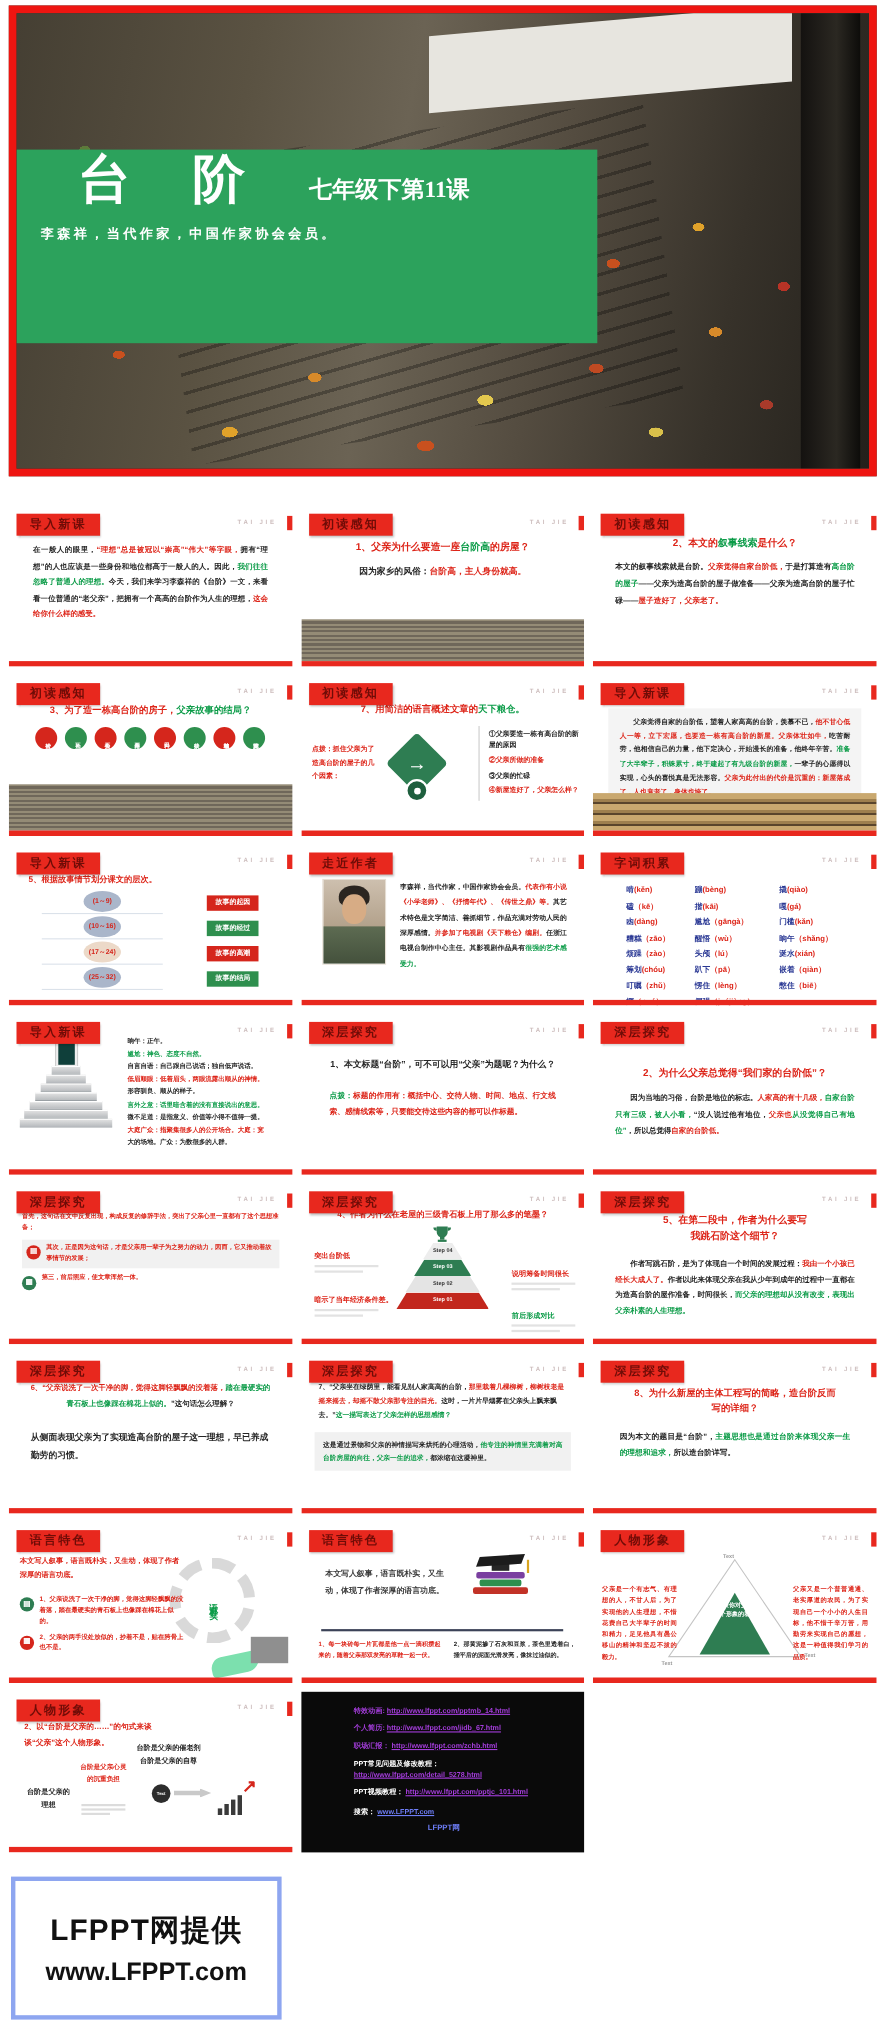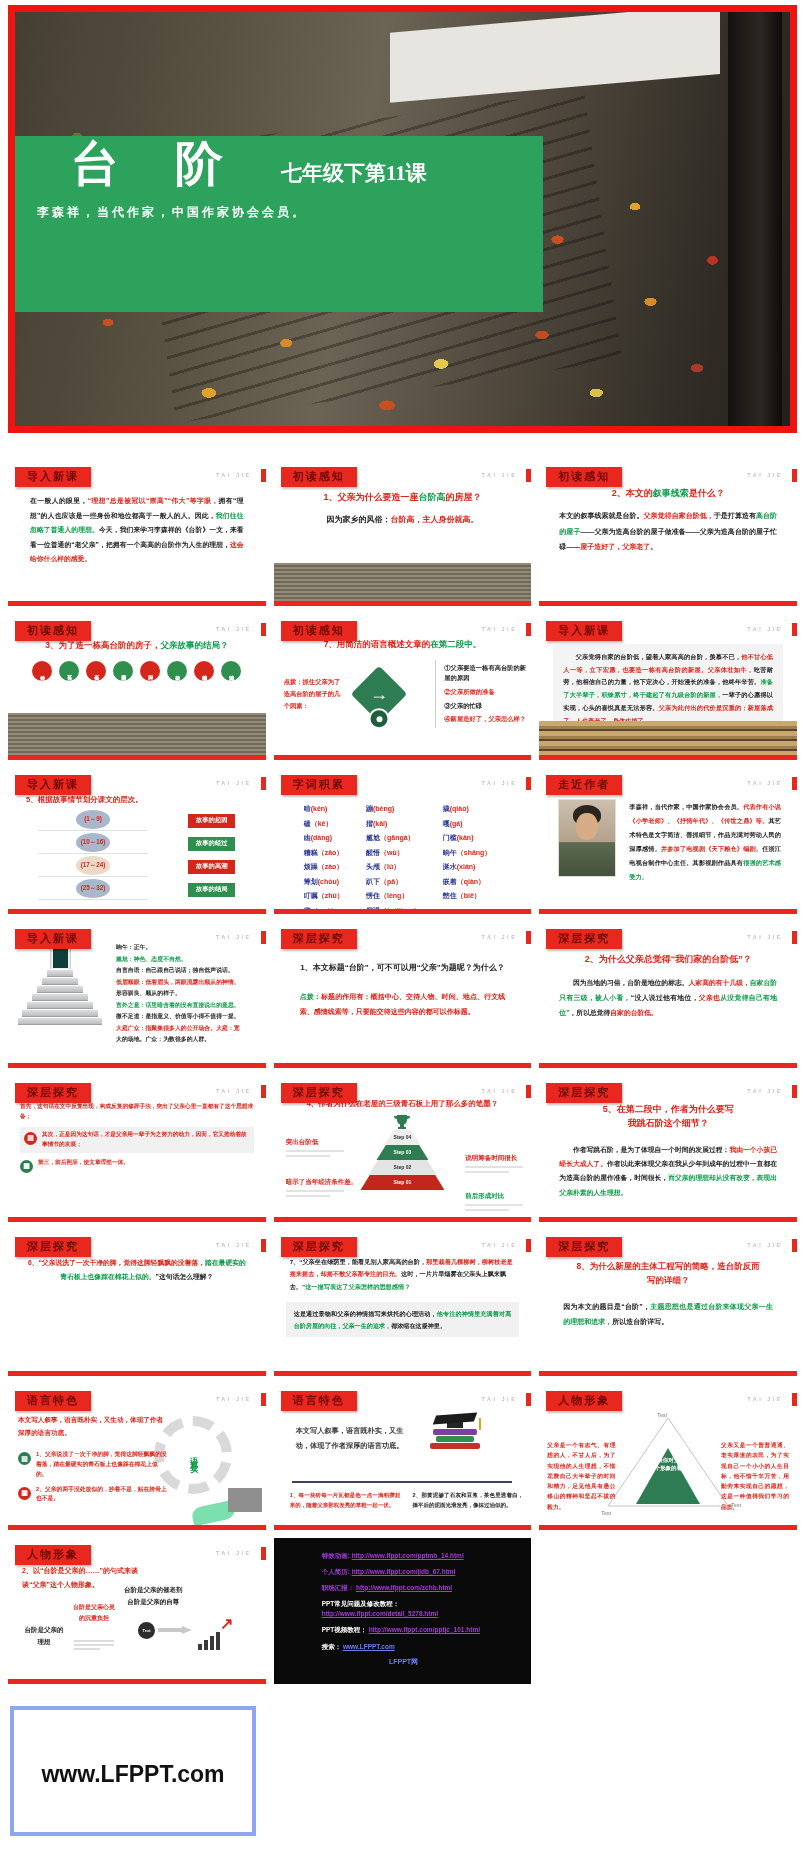--- a/index.html
+++ b/index.html
@@ -89,21 +89,21 @@
   #s9 .words{margin:36px 0 0 30px;display:grid;grid-template-columns:auto auto auto;column-gap:20px;row-gap:4.5px;font-size:7px;width:190px}
   #s10 .row{display:flex;margin-top:14px}
   .stairs{width:104px;flex:none;display:flex;flex-direction:column;align-items:center;padding-top:8px}
   .door{width:15px;height:24px;background:#0f3f3a;box-shadow:0 0 0 2px #eee,0 0 0 3px #ccc;margin-bottom:1px}
   .step{height:7px;background:linear-gradient(#e6e6e6,#b9bcbf);border-bottom:1px solid #9aa0a4;box-shadow:inset 0 1px 0 #fff}
   .step:nth-of-type(2){width:26px}.step:nth-of-type(3){width:36px}.step:nth-of-type(4){width:46px}
   .step:nth-of-type(5){width:56px}.step:nth-of-type(6){width:66px}.step:nth-of-type(7){width:76px}.step:nth-of-type(8){width:84px}
   #s10 .defs{flex:1;margin:6px 10px 0 4px;font-size:5.9px;line-height:1.95}
   #s11 .tt{margin:40px 14px 0;color:#252525;font-size:8px}
   #s11 .bd{margin:14px 26px 0;font-size:7px;line-height:2.2;text-align:justify}
-  #s12 .tt{margin-top:30px}
+  #s12 .tt{margin-top:46px}
   #s12 .bd{margin:10px 20px 0;font-size:6.8px;line-height:2.2;text-align:justify;text-indent:2em}
   #s13 .row{display:flex}
   #s13 .q{width:88px;margin:42px 0 0 14px;font-size:9px;color:#dd2418;line-height:2}
   #s13 .pts{flex:1;margin:26px 12px 0 12px;font-size:5.7px;line-height:1.75;color:#dd2418}
   #s13 .pt{display:flex;align-items:flex-start;margin-bottom:5px}
   #s13 .pt.gb{background:#f1f1f1;padding:3px 4px}
   .ic{width:13px;height:13px;border-radius:50%;color:#fff;font-size:7px;display:flex;align-items:center;justify-content:center;flex:none;margin-right:5px;margin-top:2px}
   .icr{background:#d5261c}.icg{background:#2e7d52}
   #s14 .tt{margin-top:22px;font-size:7.5px}
   .pyr{display:flex;flex-direction:column;align-items:center;margin-top:4px}
@@ -251,21 +251,21 @@
         </div>
     </div>
     <div class="strip" style="height:42px"></div>
     <div class="bb"></div>
   </div>
 
   <div class="sl" id="s5">
     <div class="hd">初读感知</div>
     <div class="wm">TAI JIE</div>
     <div class="rb"></div>
-    <div class="tt"><span class="c-red">7、用简洁的语言概述文章的</span><span class="c-green">在第二段中。</span></div>
+    <div class="tt"><span class="c-red">7、用简洁的语言概述文章的</span><span class="c-green">天下粮仓。</span></div>
     <div class="row">
       <div class="hint">点拨：抓住父亲为了造高台阶的屋子的几个因素：</div>
       <div class="dia">
         <span class="ar">→</span>
         <span class="pin"></span>
       </div>
       <div class="items">
         <div>①父亲要造一栋有高台阶的新屋的原因</div>
         <div>②父亲所做的准备</div>
         <div>③父亲的忙碌</div>
@@ -305,20 +305,31 @@
       <div class="scw">
           <div class="scirc pk">(17～24)</div>
         </div>
       <div class="slab lr">故事的高潮</div>
     </div>
     <div class="srow">
       <div class="scw">
           <div class="scirc">(25～32)</div>
         </div>
       <div class="slab lg">故事的结局</div>
+    </div>
+    <div class="bb"></div>
+  </div>
+
+  <div class="sl" id="s8">
+    <div class="hd">走近作者</div>
+    <div class="wm">TAI JIE</div>
+    <div class="rb"></div>
+    <div class="row">
+      <div class="port"></div>
+      <div class="bio"><span class="c-black">李森祥，当代作家，中国作家协会会员。</span><span class="c-red">代表作有小说《小学老师》、《抒情年代》、《传世之鼎》等。</span><span class="c-black">其艺术特色是文字简洁、善抓细节，作品充满对劳动人民的深厚感情。</span><span class="c-red">并参加了电视剧《天下粮仓》编剧。</span><span class="c-black">任浙江电视台制作中心主任。其影视剧作品具有</span><span class="c-green">很强的艺术感受力。</span></div>
     </div>
     <div class="bb"></div>
   </div>
 
   <div class="sl" id="s9">
     <div class="hd">字词积累</div>
     <div class="wm">TAI JIE</div>
     <div class="rb"></div>
     <div class="words">
       <div><span class="c-blue">啃</span><span class="c-red">(kěn)</span></div>
@@ -341,31 +352,20 @@
       <div><span class="c-blue">嵌着</span><span class="c-red">（qiàn）</span></div>
       <div><span class="c-blue">叮嘱</span><span class="c-red">（zhǔ）</span></div>
       <div><span class="c-blue">愣住</span><span class="c-red">（lèng）</span></div>
       <div><span class="c-blue">憋住</span><span class="c-red">（biē）</span></div>
       <div><span class="c-blue">挪</span><span class="c-red">（nuó）</span></div>
       <div><span class="c-blue">倔强</span><span class="c-red">（juéjiàng）</span></div>
     </div>
     <div class="bb"></div>
   </div>
 
-  <div class="sl" id="s8">
-    <div class="hd">走近作者</div>
-    <div class="wm">TAI JIE</div>
-    <div class="rb"></div>
-    <div class="row">
-      <div class="port"></div>
-      <div class="bio"><span class="c-black">李森祥，当代作家，中国作家协会会员。</span><span class="c-red">代表作有小说《小学老师》、《抒情年代》、《传世之鼎》等。</span><span class="c-black">其艺术特色是文字简洁、善抓细节，作品充满对劳动人民的深厚感情。</span><span class="c-red">并参加了电视剧《天下粮仓》编剧。</span><span class="c-black">任浙江电视台制作中心主任。其影视剧作品具有</span><span class="c-green">很强的艺术感受力。</span></div>
-    </div>
-    <div class="bb"></div>
-  </div>
-
   <div class="sl" id="s10">
     <div class="hd">导入新课</div>
     <div class="wm">TAI JIE</div>
     <div class="rb"></div>
     <div class="row" style="display:flex">
       <div class="stairs">
         <div class="door"></div>
         <div class="step"></div>
         <div class="step"></div>
         <div class="step"></div>
@@ -461,20 +461,21 @@
     <div class="tt"><span>5、在第二段中，作者为什么要写</span><br><span>我跳石阶这个细节？</span></div>
     <div class="bd"><span class="c-black">作者写跳石阶，是为了体现自一个时间的发展过程：</span><span class="c-red">我由一个小孩已经长大成人了。</span><span class="c-black">作者以此来体现父亲在我从少年到成年的过程中一直都在为造高台阶的屋作准备，时间很长，</span><span class="c-green">而父亲的理想却从没有改变，表现出父亲朴素的人生理想。</span></div>
     <div class="bb"></div>
   </div>
 
   <div class="sl" id="s16">
     <div class="hd">深层探究</div>
     <div class="wm">TAI JIE</div>
     <div class="rb"></div>
     <div class="tt"><span class="c-red">6、“父亲说洗了一次干净的脚，觉得这脚轻飘飘的没着落，</span><span class="c-green">踏在最硬实的青石板上也像踩在棉花上似的。</span><span class="c-black">”这句话怎么理解？</span></div>
+    <div class="bd">从侧面表现父亲为了实现造高台阶的屋子这一理想，早已养成勤劳的习惯。</div>
     <div class="bb"></div>
   </div>
 
   <div class="sl" id="s17">
     <div class="hd">深层探究</div>
     <div class="wm">TAI JIE</div>
     <div class="rb"></div>
     <div class="tt"><span class="c-black">7、“父亲坐在绿荫里，能看见别人家高高的台阶，</span><span class="c-red">那里栽着几棵柳树，柳树枝老是摇来摇去，却摇不散父亲那专注的目光。</span><span class="c-black">这时，一片片旱烟雾在父亲头上飘来飘去。”</span><span class="c-green">这一描写表达了父亲怎样的思想感情？</span></div>
     <div class="bd"><span class="c-black">这是通过景物和父亲的神情描写来烘托的心理活动，</span><span class="c-green">他专注的神情里充满着对高台阶房屋的向往，父亲一生的追求，</span><span class="c-black">都浓缩在这凝神里。</span></div>
     <div class="bb"></div>
@@ -602,14 +603,15 @@
     <div class="search">
       <span class="c-white">搜索：</span>
       <a href="#" class="c-link">www.LFPPT.com</a>
     </div>
     <div class="brand c-link">LFPPT网</div>
   </div>
 
 </div>
 
 <div class="footer">
+  <div class="f1">LFPPT网提供</div>
   <div class="f2">www.LFPPT.com</div>
 </div>
 
 </body></html>

